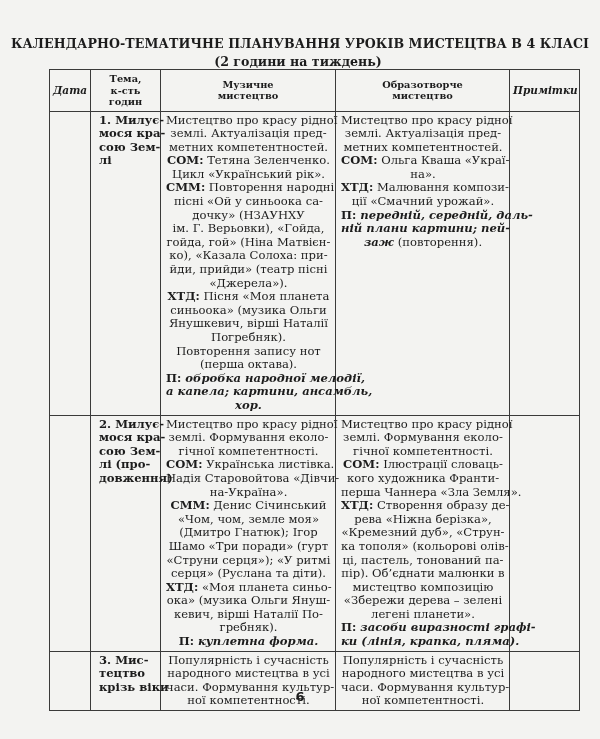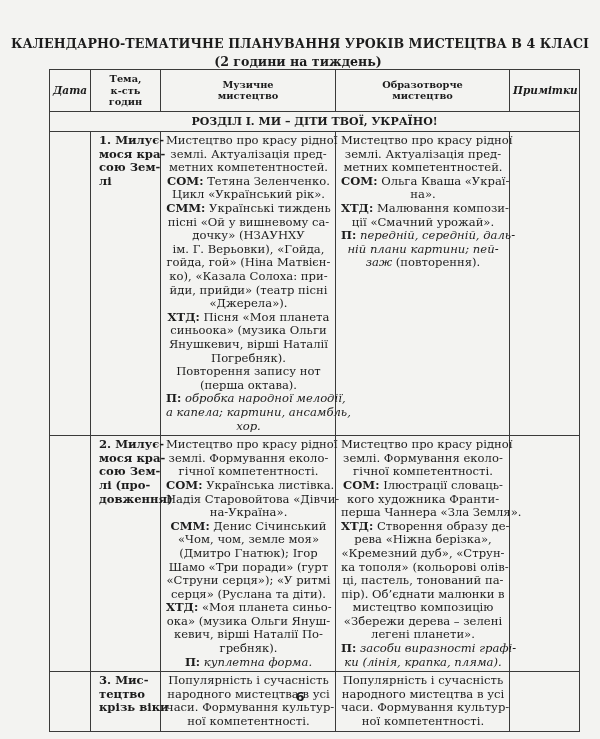--- a/index.html
+++ b/index.html
@@ -19,21 +19,21 @@
     position:absolute; left:49px; top:69px; width:530px;
     border-collapse:collapse; table-layout:fixed;
     font-size:11.6px; line-height:13.6px;
   }
   td, th { border:1px solid #3a3a3a; vertical-align:top; padding:2px 4px 2px 5px; }
   th { font-weight:bold; font-size:9.8px; line-height:11.5px; vertical-align:middle; text-align:center; padding:3px 3px; height:32px; }
   th.big { font-size:10.5px;font-style:italic; }
   td.section { text-align:center; font-weight:bold; font-size:11px; height:13px; padding:3px 4px; }
   td.theme { font-weight:bold; padding-left:8px; padding-right:3px;margin-top:11px; }
   b { font-weight:bold; }
-  i { font-style:italic; }
+  i { font-style:italic;font-weight:bold; }
   .line { display:block; white-space:nowrap; }
   .just { text-align:center; }
   .pagenum {
     position:absolute; left:0; width:600px; top:689px; text-align:center;
     font-family:"DejaVu Sans","Liberation Sans",sans-serif; font-weight:bold; font-size:13px;
   }
 </style>
 </head>
 <body>
 
@@ -61,39 +61,36 @@
         <span class="line">мистецтво</span>
       </th>
       <th>
         <span class="line">Образотворче</span>
         <span class="line">мистецтво</span>
       </th>
       <th class="big">Примітки</th>
     </tr>
   </thead>
   <tbody id="tbody">
-    <tr>
-      <td colspan="5" class="section">РОЗДІЛ І. МИ – ДІТИ ТВОЇ, УКРАЇНО!</td>
-    </tr>
   <tr>
         <td></td>
         <td class="theme">
           <span class="line">1. Милує-</span>
           <span class="line">мося кра-</span>
           <span class="line">сою Зем-</span>
           <span class="line">лі</span>
         </td>
         <td class="just">
           <span class="line"><span>Мистецтво про красу рідної</span></span>
           <span class="line"><span>землі. Актуалізація пред-</span></span>
           <span class="line"><span>метних компетентностей.</span></span>
           <span class="line"><b>СОМ:</b><span> Тетяна Зеленченко.</span></span>
           <span class="line"><span>Цикл «Український рік».</span></span>
-          <span class="line"><b>СММ:</b><span> Українські тиждень</span></span>
-          <span class="line"><span>пісні «Ой у вишневому са-</span></span>
+          <span class="line"><b>СММ:</b><span> Повторення народні</span></span>
+          <span class="line"><span>пісні «Ой у синьоока са-</span></span>
           <span class="line"><span>дочку» (НЗАУНХУ</span></span>
           <span class="line"><span>ім. Г. Верьовки), «Гойда,</span></span>
           <span class="line"><span>гойда, гой» (Ніна Матвієн-</span></span>
           <span class="line"><span>ко), «Казала Солоха: при-</span></span>
           <span class="line"><span>йди, прийди» (театр пісні</span></span>
           <span class="line"><span>«Джерела»).</span></span>
           <span class="line"><b>ХТД:</b><span> Пісня «Моя планета</span></span>
           <span class="line"><span>синьоока» (музика Ольги</span></span>
           <span class="line"><span>Янушкевич, вірші Наталії</span></span>
           <span class="line"><span>Погребняк).</span></span>

